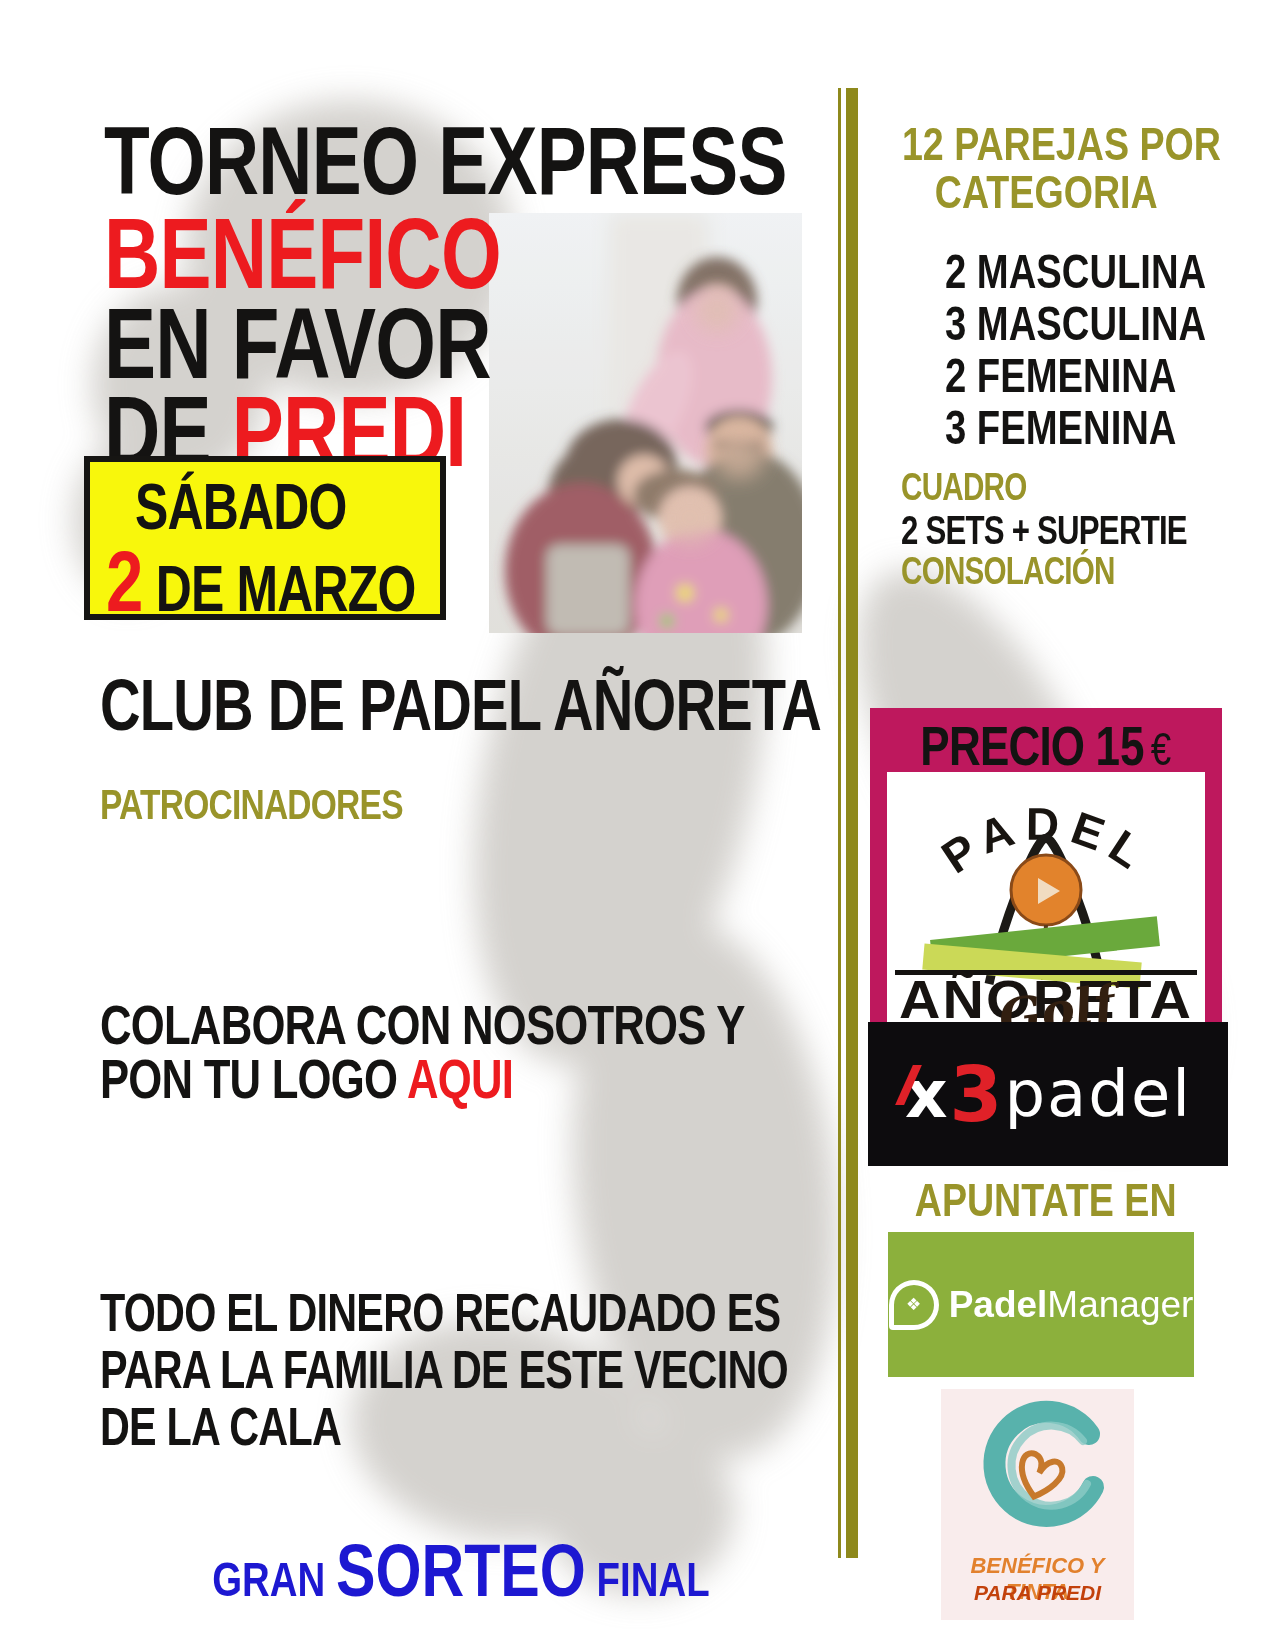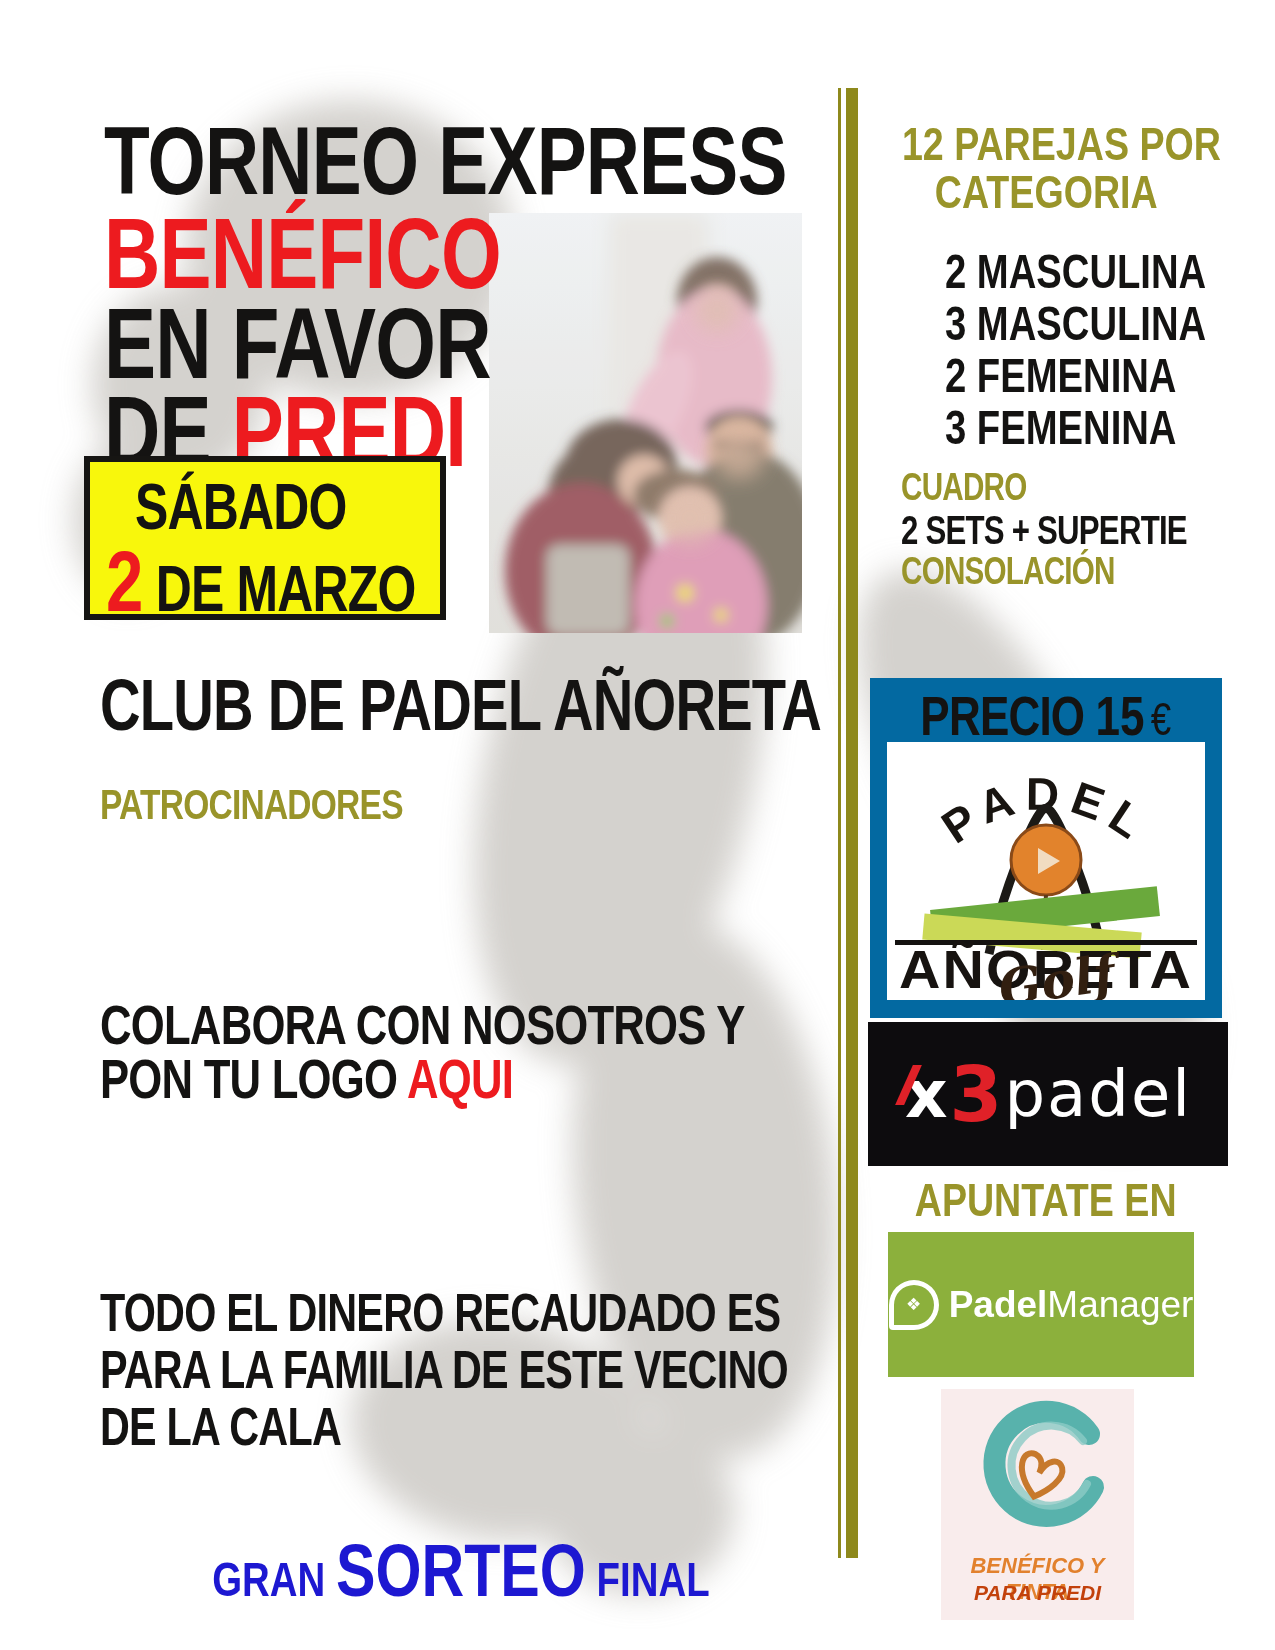--- a/index.html
+++ b/index.html
@@ -44,21 +44,21 @@
   .rcol{left:862px; width:368px; text-align:center;}
   .pairs1{top:120px; font-size:47px; font-weight:800; line-height:1;}
   .pairs2{top:168px; font-size:47px; font-weight:800; line-height:1;}
   .cats{left:901px; top:246px; font-size:49px; font-weight:800; line-height:1.06;margin-left:44px;}
   .cats div{height:52px;}
   .fmtA{left:901px; top:466px; font-size:38px;}
   .fmtB{left:901px; top:508px; font-size:40px;}
   .fmtC{left:901px; top:550px; font-size:38px;}
   .fmtD{left:901px; top:592px; font-size:40px;}
   
-  .pricebox{left:870px; top:678px; width:352px; height:340px; background:#0369a1;}
+  .pricebox{left:870px; top:708px; width:352px; height:340px; background:#be185d;}
   .priceRow{left:0; top:6px; width:352px; text-align:center;}
   .priceW{font-size:55px; font-weight:800; letter-spacing:-1px; color:#141312;}
   .priceA{font-size:55px; font-weight:800; color:#141312; margin-left:14px;}
   .priceE{font-size:46px; font-weight:400; color:#141312; margin-left:8px;}
   .logobox{left:17px; top:64px; width:318px; height:258px; background:#ffffff;}
   
   .x3box{left:868px; top:1022px; width:360px; height:144px; background:#0d0c0e; display:flex; align-items:center; justify-content:center;}
   .x3acc{display:inline-block; width:9px; height:40px; background:#e02128; transform:skewX(-24deg); margin-right:-8px; margin-bottom:18px;}
   .x3x{font-size:66px; font-weight:800; color:#fff; font-family:"DejaVu Sans", sans-serif;}
   .x33{font-size:76px; font-weight:800; color:#e02128; font-family:"DejaVu Sans", sans-serif; margin:0 2px;}

